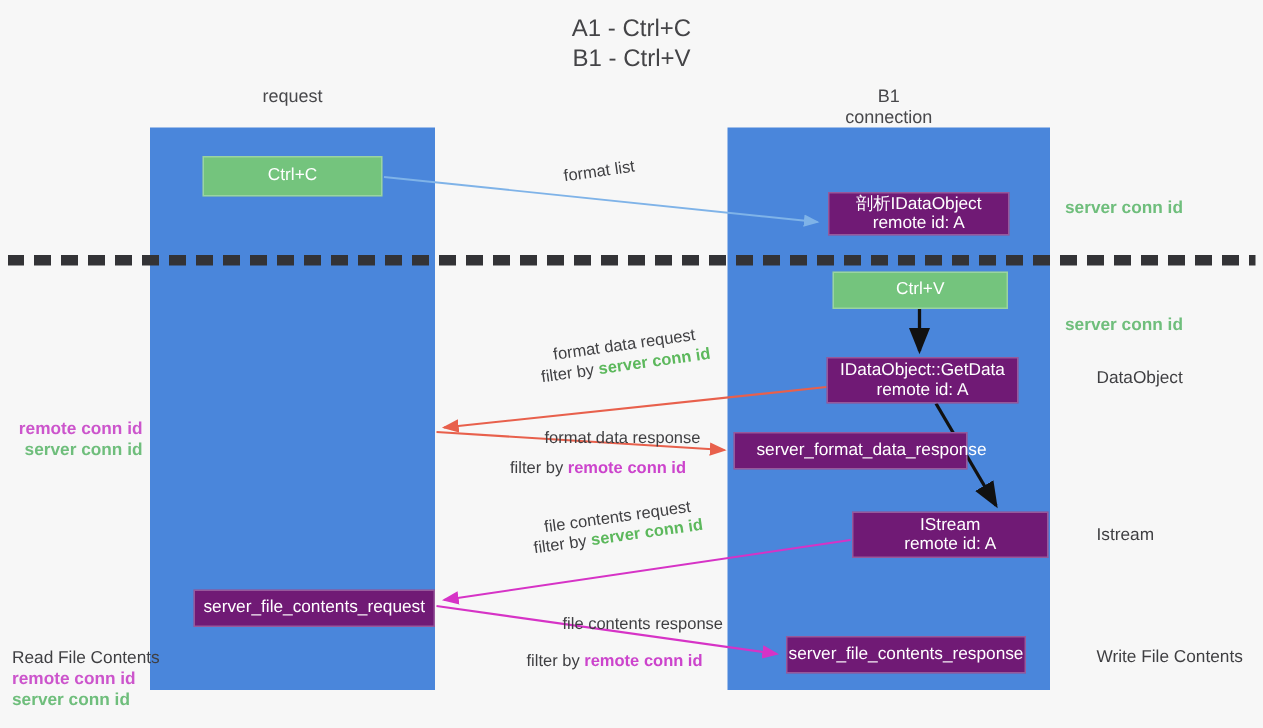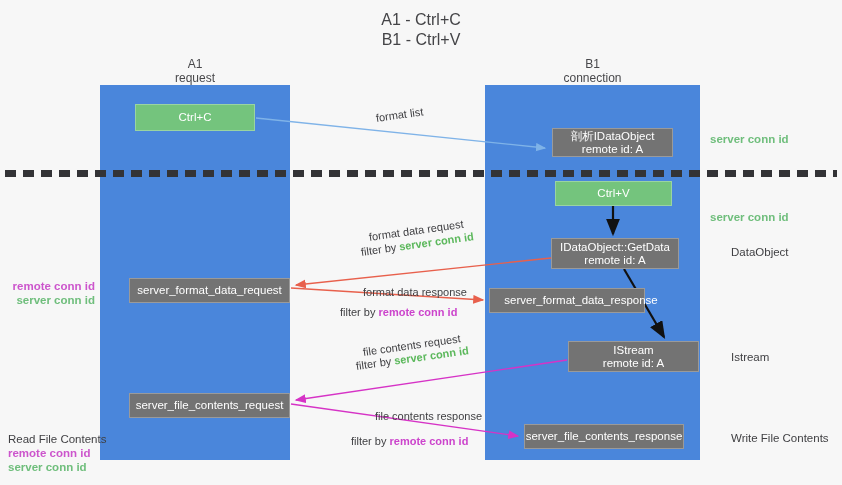--- a/index.html
+++ b/index.html
@@ -63,21 +63,21 @@
     line-height: 13px;
     display: flex;
     flex-direction: column;
     align-items: center;
     justify-content: center;
     text-align: left;
     padding: 2px 4px;
     border: 1px solid rgba(255,255,255,0.28);
   }
   .box.green { background: #74c47d; }
-  .box.orange { background: #737373; }
+  .box.orange { background: #701a75; }
   .box span { display: block; white-space: nowrap; }
 
   #box-ctrl-c   { left: 135px; top: 104px; width: 120px; height: 27px; }
   #box-ctrl-v   { left: 555px; top: 181px; width: 117px; height: 25px; }
   #box-idataobject      { left: 552px; top: 128px; width: 121px; height: 29px; }
   #box-getdata          { left: 551px; top: 238px; width: 128px; height: 31px; }
   #box-istream          { left: 568px; top: 341px; width: 131px; height: 31px; }
   #box-fmt-req  { left: 129px; top: 278px; width: 161px; height: 25px; }
   #box-fmt-resp { left: 489px; top: 288px; width: 156px; height: 25px; padding-left: 32px; }
   #box-file-req { left: 129px; top: 393px; width: 161px; height: 25px; }
@@ -133,21 +133,20 @@
 <body>
 
 <div id="canvas">
 
   <div id="title" class="abs">
     <div>A1 - Ctrl+C</div>
     <div>B1 - Ctrl+V</div>
   </div>
 
   <div id="lane-a-header" class="abs lane-header">
-    <div>A1</div>
     <div>request</div>
   </div>
   <div id="lane-b-header" class="abs lane-header">
     <div>B1</div>
     <div>connection</div>
   </div>
 
   <div id="lane-a" class="abs lane"></div>
   <div id="lane-b" class="abs lane"></div>
 
@@ -200,23 +199,20 @@
   <div id="box-getdata" class="abs box orange">
     <span>IDataObject::GetData</span>
     <span>remote id: A</span>
   </div>
 
   <div id="box-istream" class="abs box orange">
     <span>IStream</span>
     <span>remote id: A</span>
   </div>
 
-  <div id="box-fmt-req" class="abs box orange">
-    <span>server_format_data_request</span>
-  </div>
 
   <div id="box-fmt-resp" class="abs box orange">
     <span>server_format_data_response</span>
   </div>
 
   <div id="box-file-req" class="abs box orange">
     <span>server_file_contents_request</span>
   </div>
 
   <div id="box-file-resp" class="abs box orange">

